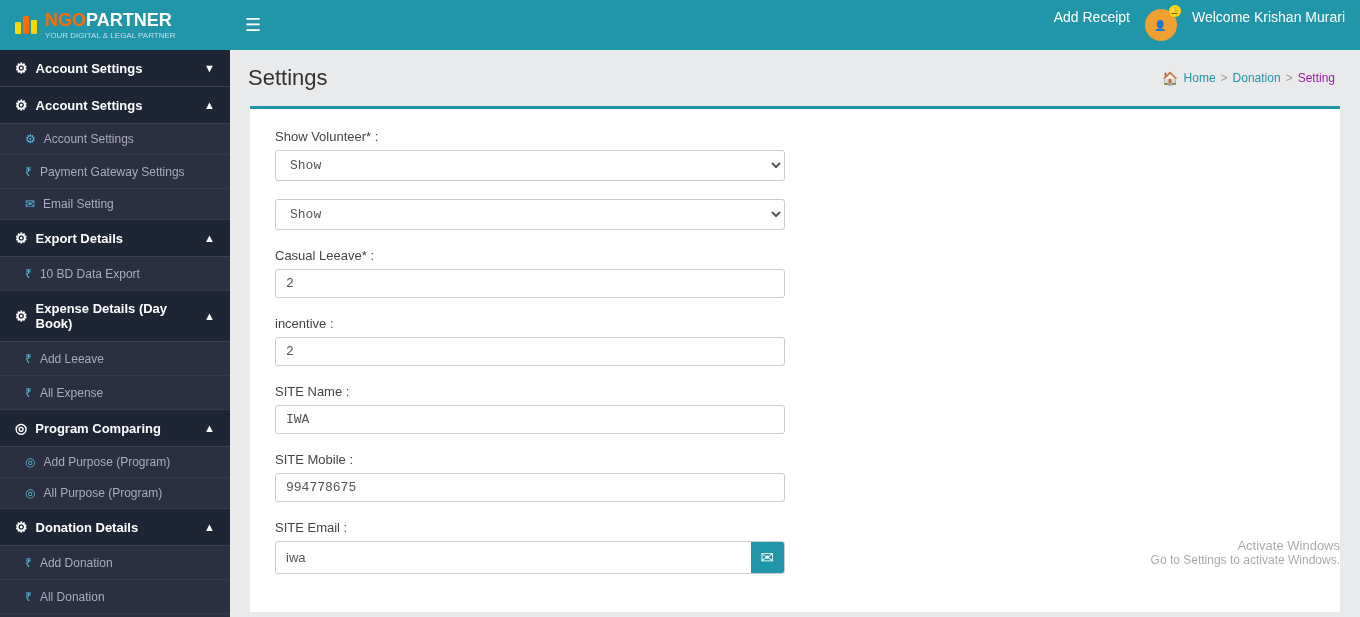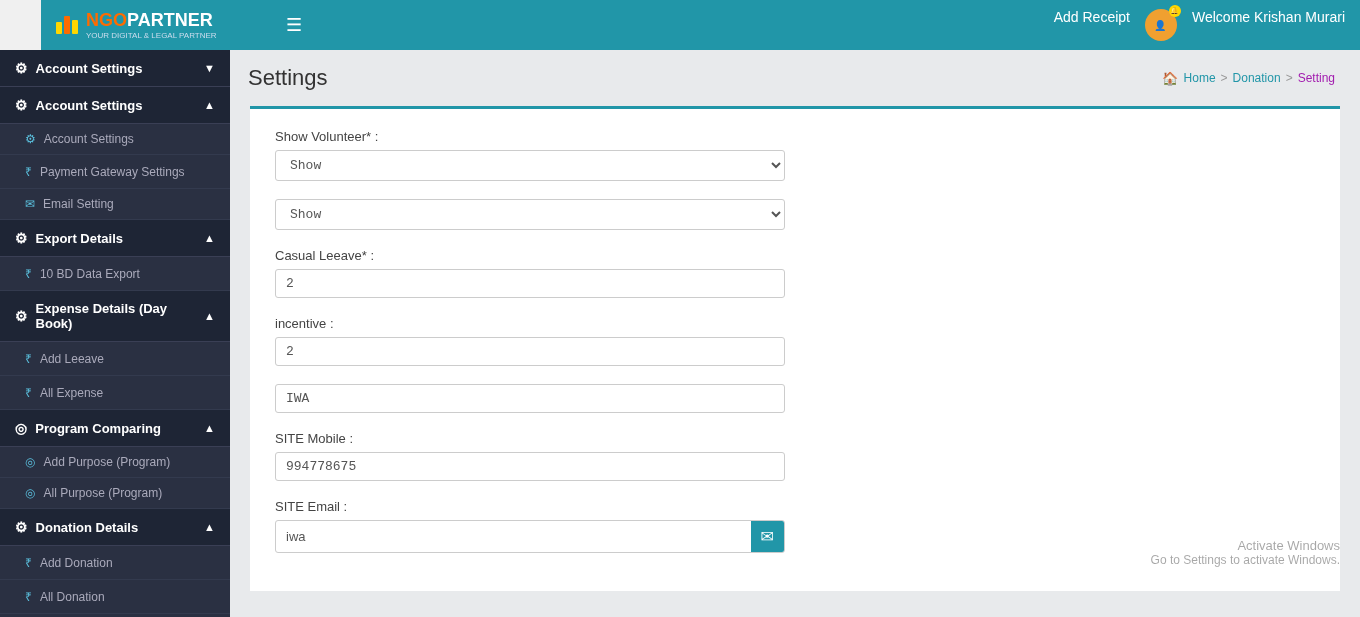--- a/index.html
+++ b/index.html
@@ -8,21 +8,20 @@
     
     .navbar {
       background: #2196a8;
       height: 50px;
       display: flex;
       align-items: center;
       padding: 0 15px;
       flex-shrink: 0;
       position: relative;
       z-index: 10;
-      margin-left: 41px;
     }
     .navbar-brand {
       display: flex;
       align-items: center;
       width: 230px;
       background: #2196a8;
     }
     .brand-logo {
       display: flex;
       align-items: center;
@@ -381,20 +380,21 @@
         <label class="form-label">Casual Leeave* :</label>
         <input type="text" class="form-control" value="2" style="">
       </div>
 
       <div class="form-group">
         <label class="form-label">incentive :</label>
         <input type="text" class="form-control" value="2" style="">
       </div>
 
       <div class="form-group">
+        <label class="form-label">SITE Name :</label>
         <input type="text" class="form-control" value="IWA" style="">
       </div>
 
       <div class="form-group">
         <label class="form-label">SITE Mobile :</label>
         <input type="text" class="form-control" value="994778675" style="">
       </div>
 
       <div class="form-group">
         <label class="form-label">SITE Email :</label>

